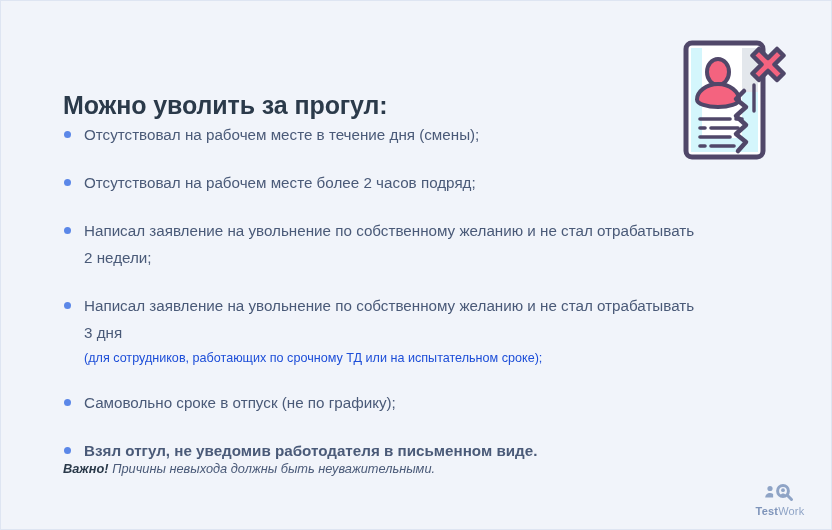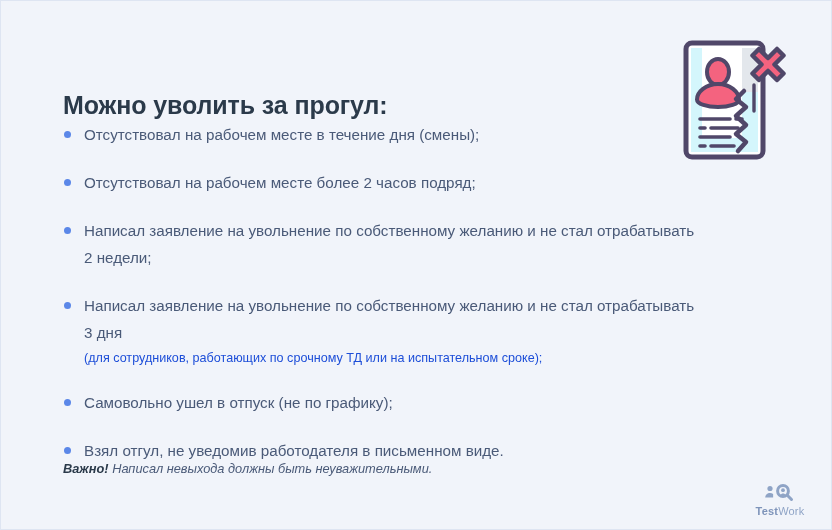--- a/index.html
+++ b/index.html
@@ -43,21 +43,21 @@
     list-style: none;
   }
   .list-item {
     position: relative;
     padding-left: 21px;
     margin-bottom: 21px;
     font-size: 15.2px;
     line-height: 27px;
     color: #4a5a78;
   }
-  .list-item:last-child { margin-bottom: 0; }
+  .list-item:last-child { margin-bottom: 0; font-weight: bold; }
   .bullet-dot {
     position: absolute;
     left: 1px;
     top: 10px;
     width: 7px;
     height: 7px;
     border-radius: 50%;
     background: #5b87e8;
   }
   .item-text { display: block; }
@@ -127,29 +127,29 @@
       <span class="bullet-dot"></span>
       <span class="item-text">Написал заявление на увольнение по собственному желанию и не стал отрабатывать 2 недели;</span>
     </li>
     <li class="list-item">
       <span class="bullet-dot"></span>
       <span class="item-text">Написал заявление на увольнение по собственному желанию и не стал отрабатывать 3 дня</span>
       <span class="item-note">(для сотрудников, работающих по срочному ТД или на испытательном сроке);</span>
     </li>
     <li class="list-item">
       <span class="bullet-dot"></span>
-      <span class="item-text">Самовольно ушел в отпуск (не по графику);</span>
+      <span class="item-text">Самовольно сроке в отпуск (не по графику);</span>
     </li>
     <li class="list-item">
       <span class="bullet-dot"></span>
       <span class="item-text">Взял отгул, не уведомив работодателя в письменном виде.</span>
     </li>
   </ul>
 
-  <div class="footer-note"><b>Важно!</b><span> Написал невыхода должны быть неуважительными.</span></div>
+  <div class="footer-note"><b>Важно!</b><span> Причины невыхода должны быть неуважительными.</span></div>
 
   <div class="hero-icon">
     <svg viewBox="0 0 104 122" width="104" height="122" xmlns="http://www.w3.org/2000/svg">
 
       <rect x="4" y="4" width="77" height="114" rx="6" fill="#ffffff" stroke="#504769" stroke-width="5"></rect>
 
       <rect x="9" y="9" width="67" height="104" fill="#d4f6fc"></rect>
       <rect x="20" y="9" width="40" height="90" fill="#ffffff"></rect>
 
       <rect x="60" y="9" width="16" height="44" fill="#e3e7ec"></rect>

